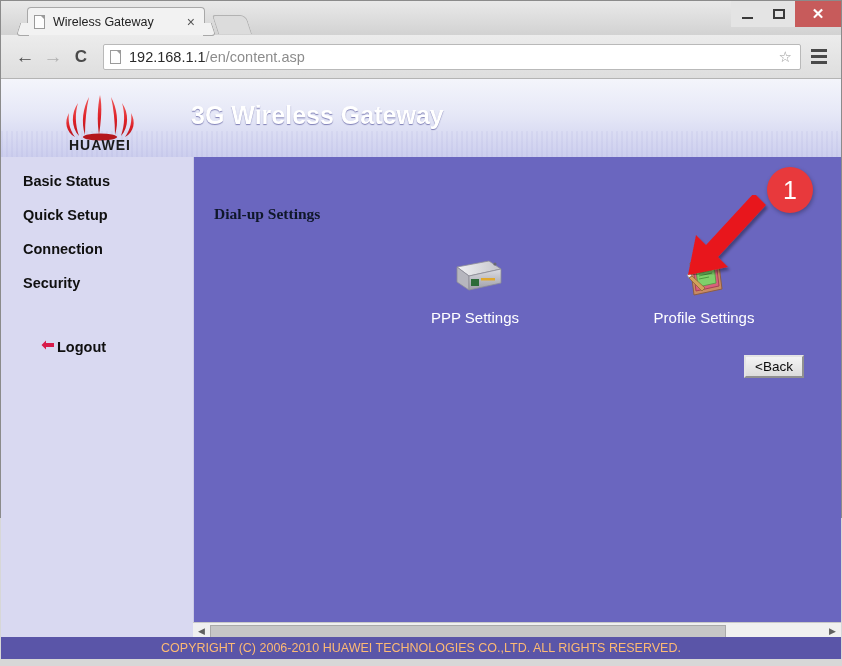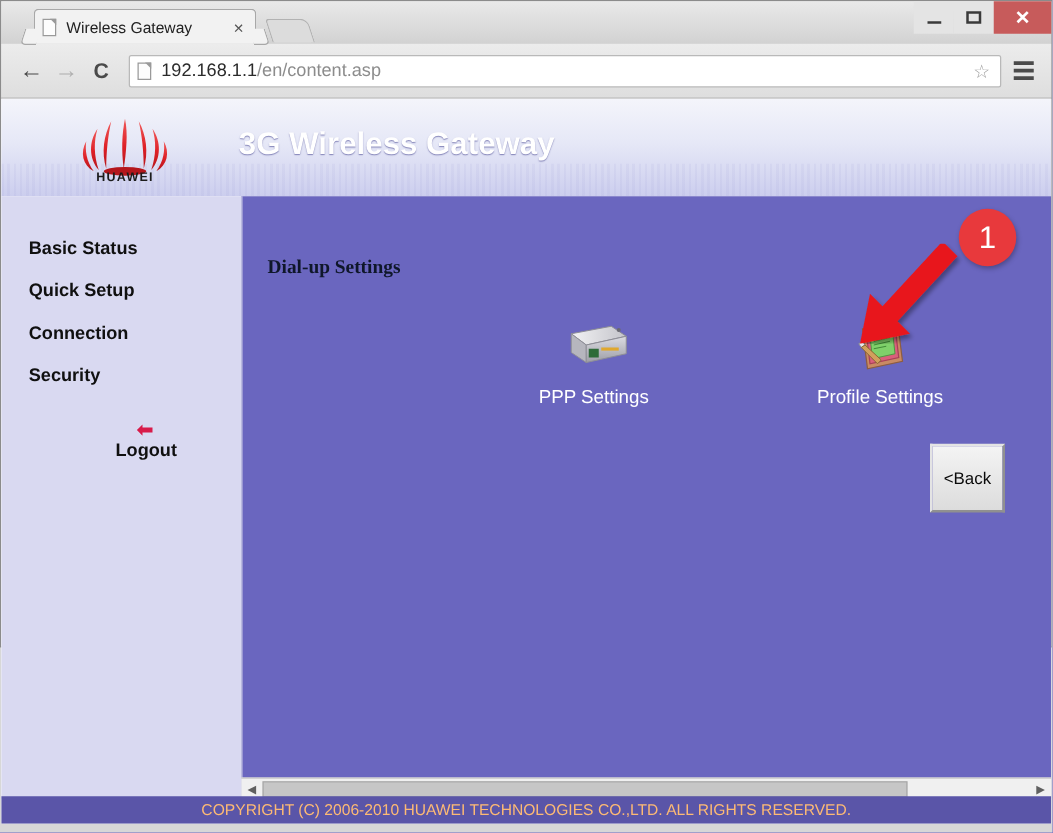--- a/index.html
+++ b/index.html
@@ -232,21 +232,21 @@
     position: absolute;
     left: 55px; top: 8px;
     width: 88px; height: 64px;
     z-index: 2;
   }
   #huawei-wordmark {
     position: absolute;
     left: 55px; top: 58px;
     width: 88px;
     text-align: center;
-    font-size: 10px;
+    font-size: 14px;
     font-weight: bold;
     letter-spacing: 1px;
     color: #1b1b1b;
     z-index: 3;
   }
   #header-title {
     position: absolute;
     left: 190px; top: 22px;
     font-size: 25px;
     font-weight: bold;
@@ -263,41 +263,40 @@
   }
   #sidebar {
     width: 192px;
     background: #d9d9f1;
     padding-top: 16px;
     flex: 0 0 auto;
   }
   .nav-item {
     height: 34px;
     display: flex;
-    align-items: flex-end;
+    align-items: flex-start;
     padding-left: 22px;
     font-size: 14.5px;
     font-weight: bold;
     color: #101010;
     cursor: pointer;
   }
   .nav-item.active {
     background: #6a67bf;
     color: #ffffff;
   }
   #logout-item {
     margin-top: 30px;
     padding-left: 40px;
     display: flex;
     align-items: center;
     font-size: 14.5px;
     font-weight: bold;
     color: #101010;
     cursor: pointer;
-    flex-direction: column;
   }
   #logout-arrow {
     width: 14px; height: 14px;
     margin-right: 2px;
     flex: 0 0 auto;
   }
 
   #content {
     flex: 1 1 auto;
     background: #6a66bf;
@@ -332,21 +331,21 @@
     font-size: 15px;
     color: #ffffff;
   }
 
   
   #back-button {
     position: absolute;
     left: 550px; top: 198px;
     background: linear-gradient(#f4f4f4, #dcdcdc);
     border: 2px outset #e4e4e4;
-    padding: 18px 9px;
+    padding: 2px 9px;
     font-size: 13.5px;
     color: #0a0a0a;
     cursor: pointer;
   }
 
   
   #annotation-badge {
     position: absolute;
     left: 573px; top: 10px;
     width: 46px; height: 46px;

